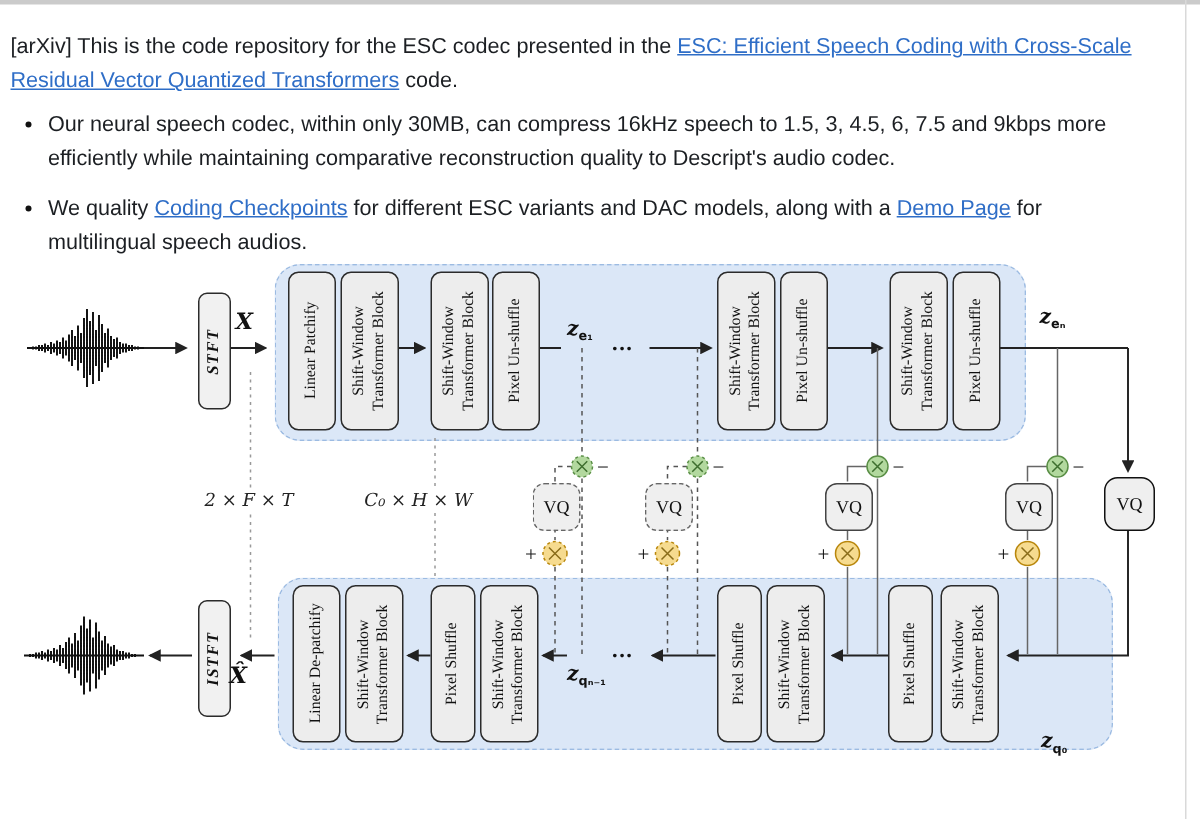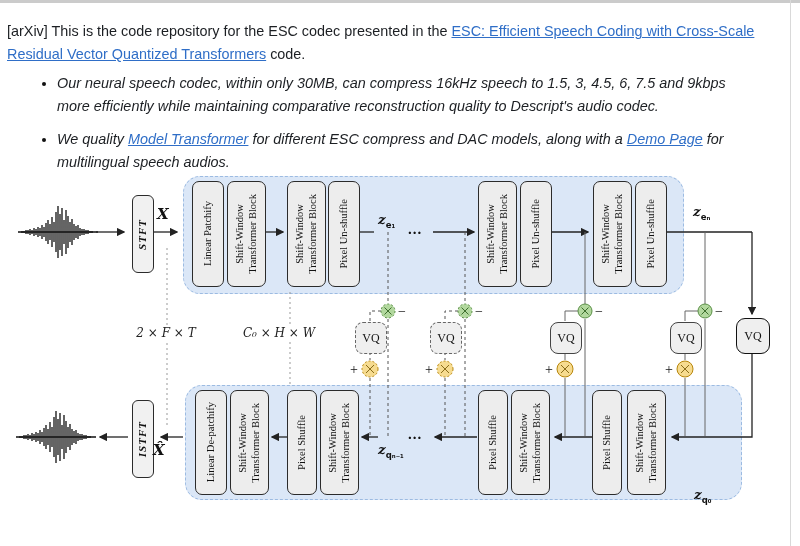--- a/index.html
+++ b/index.html
@@ -5,21 +5,21 @@
   html,body{margin:0;padding:0;background:#fff;}
   .screen{position:relative;width:800px;height:546px;background:#fff;overflow:hidden;
           font-family:"Liberation Sans",sans-serif;color:#1c1f23;}
   .top-edge{position:absolute;left:0;top:0;width:800px;height:3px;background:#cbcbcb;}
   .right-edge{position:absolute;left:790px;top:0;width:1px;height:546px;background:#d9d9d9;}
 
   
   .intro{position:absolute;left:7px;top:6px;width:780px;font-size:14.4px;line-height:23px;}
   a.lnk{color:var(--link_blue,#2f6ec7);text-decoration:underline;cursor:pointer;}
   .bullets{position:absolute;left:0;top:66px;width:780px;}
-  .bullets ul{margin:0;padding-left:57px;font-style:italic;}
+  .bullets ul{margin:0;padding-left:32px;}
   .bullets li{margin:6px 0 10px;font-size:14.4px;line-height:23px;padding-right:20px;}
   .bullets li::marker{color:#111;}
 
   
   .figure{position:absolute;left:0;top:0;width:800px;height:546px;}
   .region{position:absolute;background:var(--region_fill,#dbe7f7);
           border:1.6px dashed var(--region_border,#9cbbe2);border-radius:17px;z-index:1;}
   .net{position:absolute;left:0;top:0;z-index:2;}
   .blk{position:absolute;z-index:3;background:var(--block_fill,#ededed);
        border:1.4px solid var(--block_border,#2b2b2b);border-radius:7px;
@@ -48,21 +48,21 @@
 
 <div class="screen">
   <div class="top-edge"></div>
   <div class="right-edge"></div>
 
   <p class="intro"><span>[arXiv] This is the code repository for the ESC codec presented in the </span><a class="lnk">ESC: Efficient Speech Coding with Cross-Scale Residual Vector Quantized Transformers</a><span> code.</span></p>
 
   <div class="bullets">
     <ul>
       <li><span>Our neural speech codec, within only 30MB, can compress 16kHz speech to 1.5, 3, 4.5, 6, 7.5 and 9kbps more efficiently while maintaining comparative reconstruction quality to Descript's audio codec.</span></li>
-      <li><span>We quality </span><a class="lnk">Model Transformer</a><span> for different ESC compress and DAC models, along with a </span><a class="lnk">Demo Page</a><span> for multilingual speech audios.</span></li>
+      <li><span>We quality </span><a class="lnk">Coding Checkpoints</a><span> for different ESC variants and DAC models, along with a </span><a class="lnk">Demo Page</a><span> for multilingual speech audios.</span></li>
     </ul>
   </div>
 
   <div class="figure">
 
     <div class="region" style="left:183px;top:176px;width:499px;height:116px;"></div>
     <div class="region" style="left:185px;top:385px;width:555px;height:113px;"></div>
 
     <svg class="net" width="800" height="546">
       <defs>

